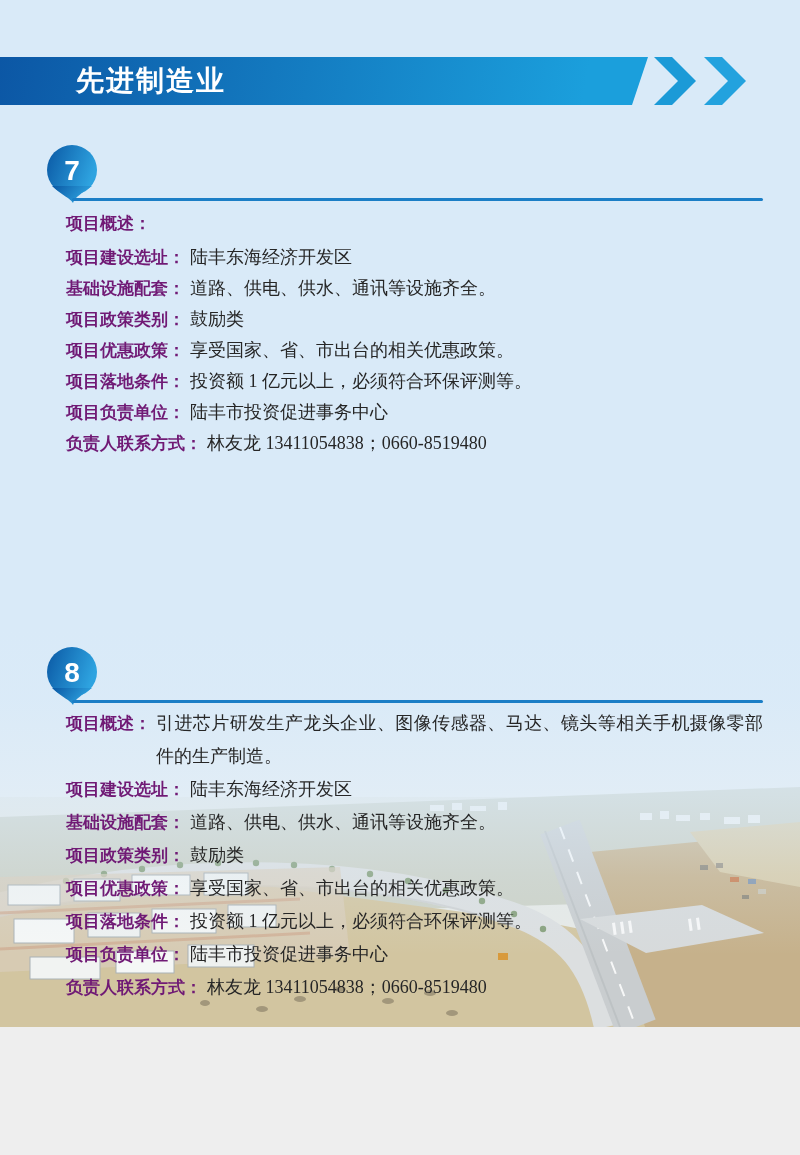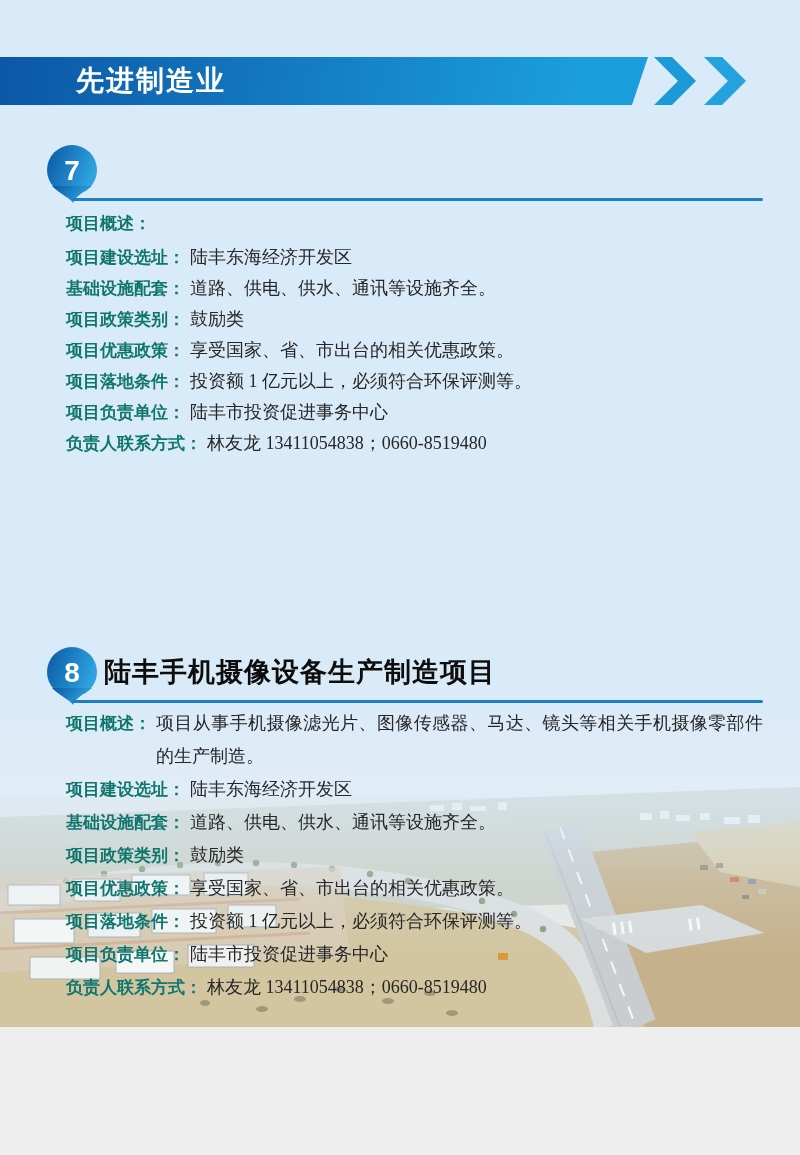--- a/index.html
+++ b/index.html
@@ -47,21 +47,21 @@
   }
   .underline{
     position:absolute;left:72px;right:37px;top:56px;height:3px;
     background:#1b7ec6;border-radius:2px;
   }
   .fields{margin:7px 37px 0 66px;}
   .field{display:flex;font-size:18px;line-height:31px;color:#222;}
   #p7 .field.ml{line-height:37px;}
   #p8 .field{line-height:33px;}
   .field .label{
-    font-weight:700;white-space:nowrap;color:#0f766e;margin-right:5px;
+    font-weight:700;white-space:nowrap;color:#701a75;margin-right:5px;
     font-family:"Liberation Sans",sans-serif;font-size:17px;
   }
   .field .value{
     flex:1;font-family:"Liberation Serif",serif;color:#262626;
     text-align:justify;
   }
 
   
   .page-badge{
     position:absolute;left:0;top:1084px;width:82px;height:31px;
@@ -241,27 +241,26 @@
         <defs>
           <linearGradient id="pg8" x1="0" y1="0" x2="1" y2="0.35">
             <stop offset="0" stop-color="#0a58a4"></stop>
               <stop offset="1" stop-color="#2ea3e0"></stop>
           </linearGradient>
         </defs>
         <circle cx="28" cy="26" r="25" fill="url(#pg8)"></circle>
         <path d="M8 42 C19 52 26 54 29 59 C31 53 38 49 48 42 Z" fill="url(#pg8)"></path>
         <text x="28" y="36" text-anchor="middle" font-size="28" font-weight="bold" fill="#ffffff" font-family="Liberation Sans, sans-serif">8</text>
       </svg>
-      <h2 class="proj-title">陆丰手机摄像设备生产制造项目</h2>
       <div class="underline"></div>
     </div>
     <div class="fields">
       <div class="field ml">
         <span class="label">项目概述：</span>
-        <span class="value">项目从事手机摄像滤光片、图像传感器、马达、镜头等相关手机摄像零部件的生产制造。</span>
+        <span class="value">引进芯片研发生产龙头企业、图像传感器、马达、镜头等相关手机摄像零部件的生产制造。</span>
       </div>
       <div class="field">
         <span class="label">项目建设选址：</span>
         <span class="value">陆丰东海经济开发区</span>
       </div>
       <div class="field">
         <span class="label">基础设施配套：</span>
         <span class="value">道路、供电、供水、通讯等设施齐全。</span>
       </div>
       <div class="field">

